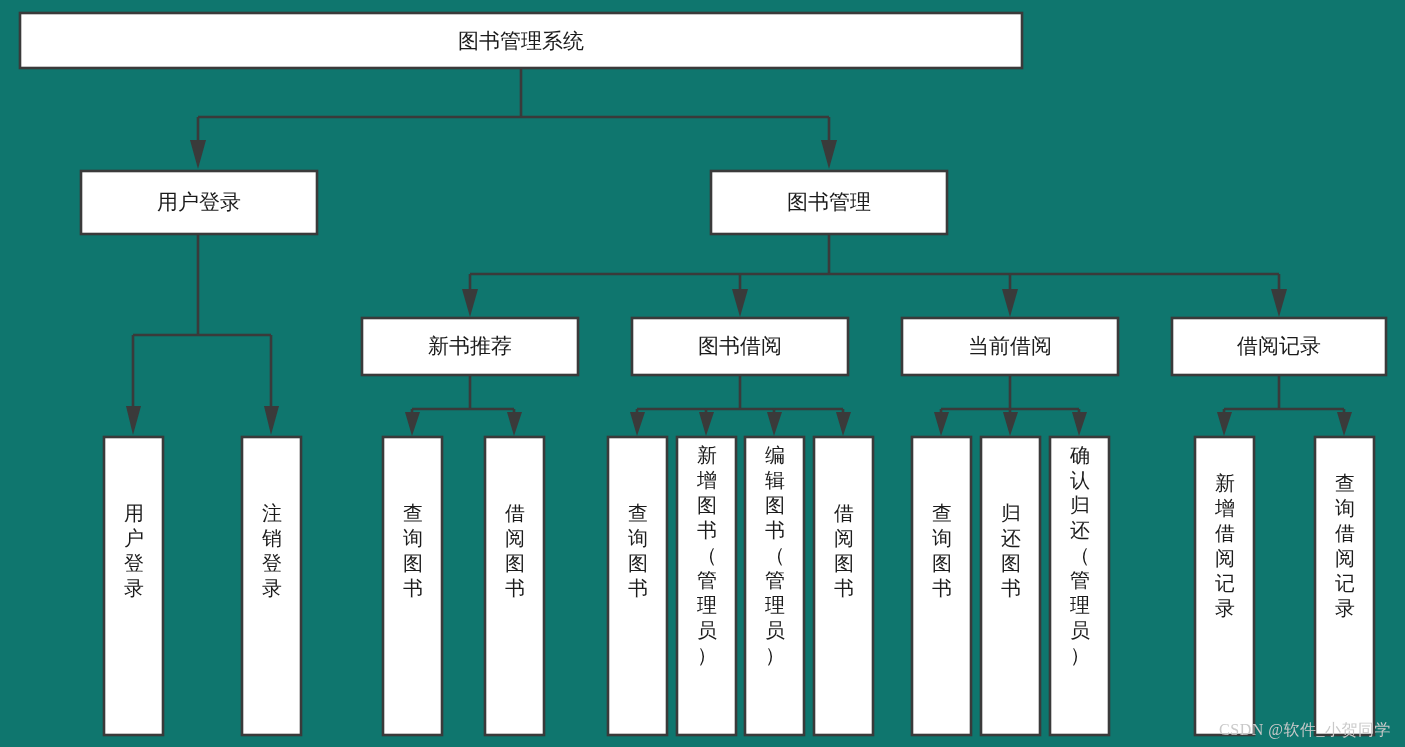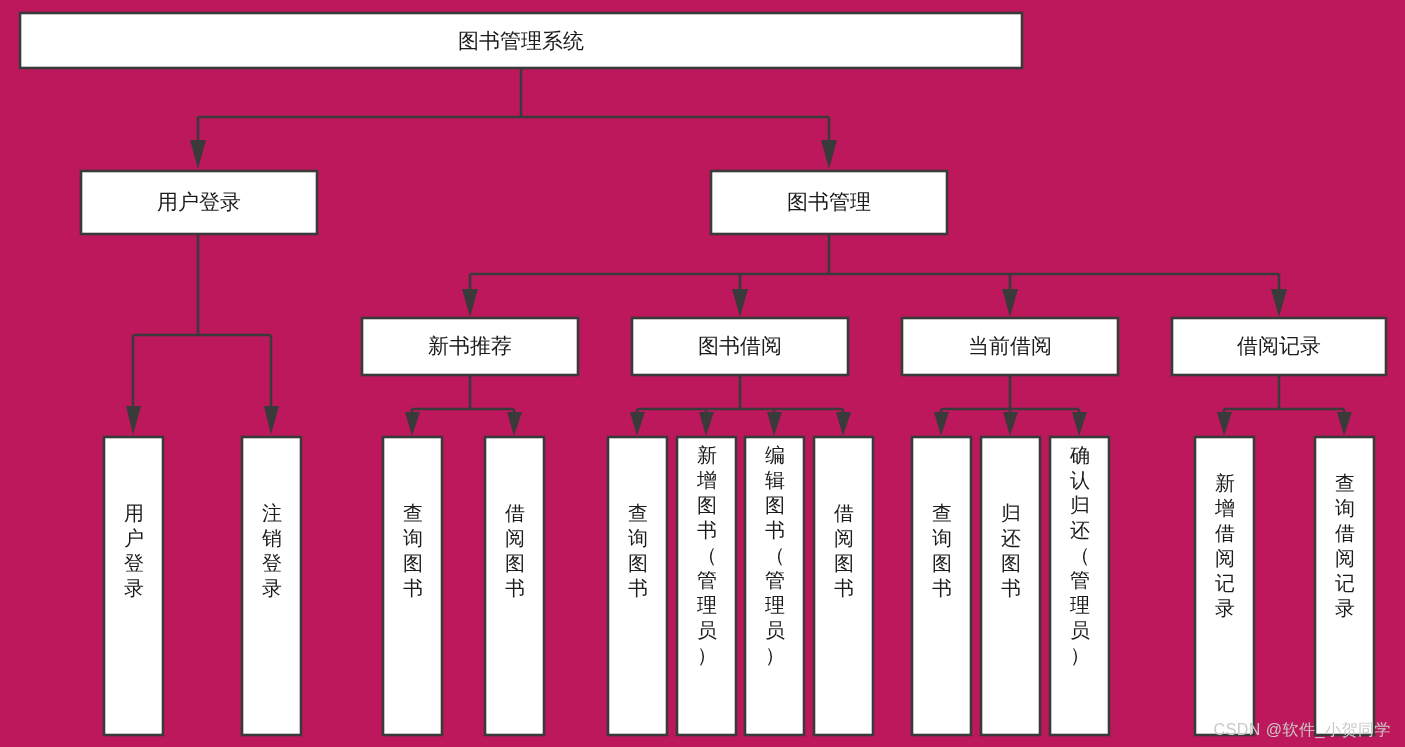--- a/index.html
+++ b/index.html
@@ -11,21 +11,21 @@
   body {
     width: 1405px;
     height: 747px;
     font-family: "Liberation Sans", "DejaVu Sans", sans-serif;
     overflow: hidden;
   }
   #diagram-root {
     position: relative;
     width: 1405px;
     height: 747px;
-    background: #be185d;
+    background: #0f766e;
   }
   svg#flowchart {
     display: block;
     width: 1405px;
     height: 747px;
   }
   .node-box {
     fill: #ffffff;
     stroke: #3a3a3a;
     stroke-width: 2.6;
@@ -57,21 +57,21 @@
     font-family: "Liberation Sans", "DejaVu Sans", sans-serif;
     font-size: 20px;
     text-anchor: middle;
   }
   .watermark {
     position: absolute;
     right: 14px;
     bottom: 6px;
     color: #c9c9c9;
     font-size: 16px;
-    font-family: Liberation Sans, sans-serif;
+    font-family: Liberation Serif, serif;
     letter-spacing: 0.5px;
     white-space: nowrap;
     pointer-events: none;
   }
 </style>
 </head>
 <body>
 
 <div id="diagram-root">
 

